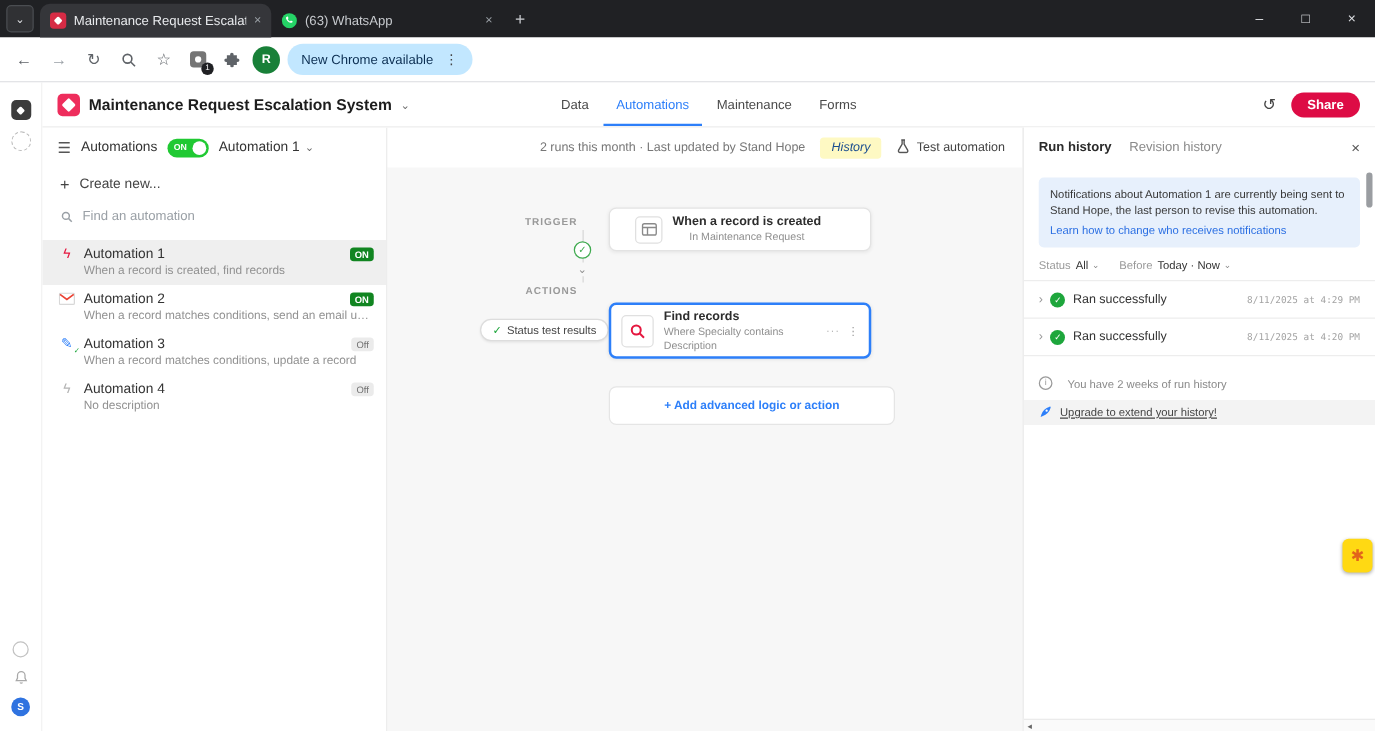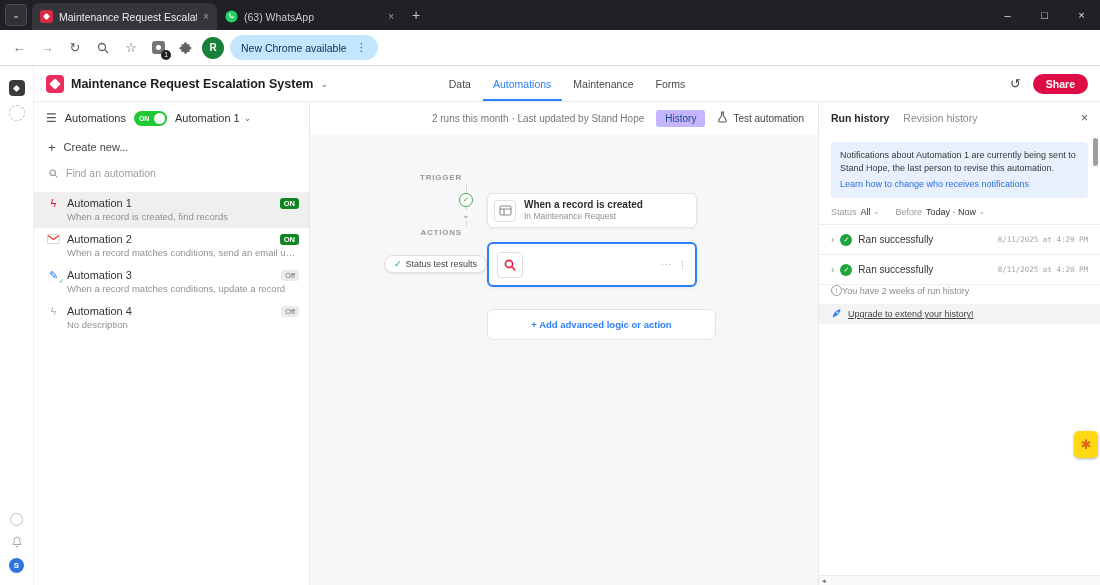--- a/index.html
+++ b/index.html
@@ -110,35 +110,35 @@
   .ai-badge.on { background:#118521; color:#fff; }
   .ai-badge.off { background:#ebebeb; color:#707070; font-weight:normal; }
   .ai-desc { margin:2px 0 0 21px; font-size:9.5px; color:#919191; white-space:nowrap; overflow:hidden;
     text-overflow:ellipsis; }
 
   
   .canvas { flex:1; display:flex; flex-direction:column; min-width:0; }
   .canvas-header { height:32px; background:#fff; display:flex; align-items:center; justify-content:flex-end;
     gap:12px; padding:0 14px; flex:none; }
   .runs-summary { font-size:10px; color:#777; }
-  .history-btn { background:#c4b5fd; color:#1a4d8f; font-size:10px; padding:3px 9px; border-radius:3px; }
+  .history-btn { background:#fef9c3; color:#1a4d8f; font-size:10px; padding:3px 9px; border-radius:3px;font-style:italic; }
   .test-btn { display:flex; align-items:center; gap:5px; font-size:10px; color:#444; }
   .canvas-body { flex:1; background:#f7f7f7; position:relative; }
   .flow-label { position:absolute; right:356px; font-size:8px; font-weight:bold; letter-spacing:.8px; color:#999; }
   .lbl-trigger { top:39px; }
   .lbl-actions { top:94px; }
   .connector-line { position:absolute; left:156px; top:50px; width:1px; height:42px; background:#d8d8d8; }
   .check-circle { position:absolute; left:149px; top:59px; width:14px; height:14px; background:#fff;
     border:1.5px solid #3faa4f; border-radius:50%; display:flex; align-items:center; justify-content:center; }
   .check-circle span { font-size:8px; color:#3faa4f; line-height:1; }
   .connector-chev { position:absolute; left:151px; top:76px; font-size:9px; color:#8a8a8a; background:#f7f7f7;
     padding:1px 1px; line-height:1; }
-  .trigger-card { position:absolute; left:177px; top:59px; width:210px; height:35px; background:#fff;
+  .trigger-card { position:absolute; left:177px; top:32px; width:210px; height:35px; background:#fff;
     border:1px solid #e3e3e3; border-radius:6px; box-shadow:0 1px 3px rgba(0,0,0,.06); display:flex;
-    align-items:center; gap:8px; padding:0 6px; }
+    align-items:center; gap:8px; padding:0 20px;text-align:center; }
   .card-iconbox { width:22px; height:22px; border:1px solid #e0e0e0; border-radius:4px; display:flex;
     align-items:center; justify-content:center; flex:none; background:#fff; }
   .card-iconbox.big { width:26px; height:26px; }
   .card-texts { display:flex; flex-direction:column; min-width:0; }
   .card-title { font-size:10px; font-weight:600; color:#2d2d2d; line-height:1.3; }
   .card-sub { font-size:8.5px; color:#8f8f8f; line-height:1.3; white-space:nowrap; overflow:hidden; }
   .review-pill { position:absolute; left:74px; top:121px; height:18px; background:#fff; border:1px solid #ddd;
     border-radius:9px; box-shadow:0 1px 2px rgba(0,0,0,.08); display:flex; align-items:center; gap:4px;
     padding:0 9px; font-size:9px; color:#444; }
   .green-check { color:#1ea63c; font-size:9px; }
@@ -167,21 +167,21 @@
   .f-label.gap { margin-left:10px; }
   .f-value { color:#333; display:flex; align-items:center; gap:3px; margin-right:6px; }
   .f-value .chev { font-size:7px; color:#888; }
   .run-list { border-top:1px solid #ededed; }
   .run-row { height:30px; display:flex; align-items:center; gap:6px; padding:0 12px; border-bottom:1px solid #ededed; }
   .chev-r { color:#999; font-size:10px; }
   .run-check { width:12px; height:12px; background:#1ea63c; border-radius:50%; color:#fff; font-size:7px;
     display:flex; align-items:center; justify-content:center; flex:none; }
   .run-status { font-size:10px; color:#333; }
   .run-time { margin-left:auto; font-family:"DejaVu Sans Mono", monospace; font-size:7.5px; color:#a3a3a3; }
-  .history-note { margin:0 12px 0; display:flex; align-items:center; gap:0; font-size:9px; color:#8a8a8a; }
+  .history-note { margin:16px 12px 0; display:flex; align-items:center; gap:12px; font-size:9px; color:#8a8a8a; }
   .info-i { width:11px; height:11px; border:1px solid #9a9a9a; border-radius:50%; color:#9a9a9a; font-size:7px;
     display:flex; align-items:center; justify-content:center; flex:none; }
   .upgrade-bar { margin-top:8px; background:#f3f3f3; height:20px; display:flex; align-items:center; gap:6px;
     padding:0 12px; font-size:9px; color:#444;text-decoration:underline; }
   .rp-vscroll { position:absolute; top:34px; bottom:10px; right:1px; width:7px; }
   .vthumb { display:block; width:5px; height:28px; background:#9a9da1; border-radius:3px; margin:2px auto 0; }
   .rp-hscroll { position:absolute; left:0; right:0; bottom:0; height:10px; background:#fafafa;
     border-top:1px solid #ebebeb; display:flex; align-items:center; }
   .harrow { font-size:7px; color:#666; padding-left:3px; }
 
@@ -404,20 +404,25 @@
             <span>Status test results</span>
           </div>
 
           <div class="action-card">
             <span class="card-iconbox big">
               <svg width="14" height="14" viewBox="0 0 14 14" fill="none" stroke="#e5173f" stroke-width="1.6">
                   <circle cx="6" cy="6" r="3.6"></circle>
                   <path d="M8.8 8.8L12.2 12.2"></path>
                 </svg>
             </span>
+            <span class="card-texts">
+              <span class="card-title">Find records</span>
+              <span class="card-sub">Where Specialty contains</span>
+              <span class="card-sub">Description</span>
+            </span>
             <span class="card-menus">
               <span class="ellipsis">···</span>
               <span class="kebab">⋮</span>
             </span>
           </div>
 
           <div class="add-card">+ Add advanced logic or action</div>
         </div>
       </div>
 

